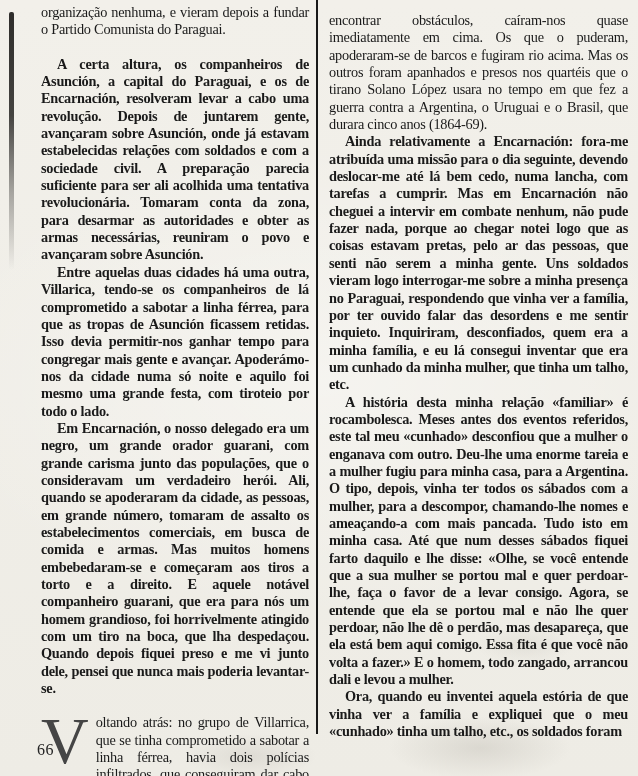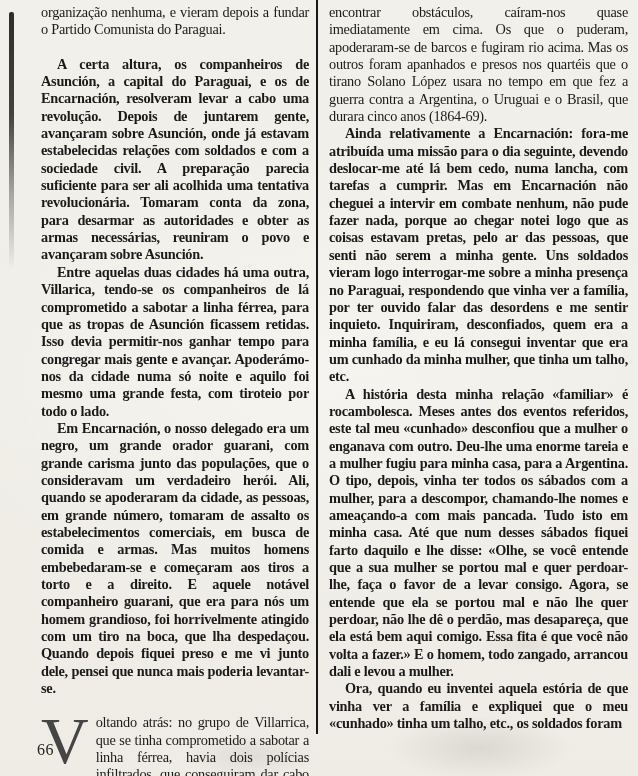--- a/index.html
+++ b/index.html
@@ -26,21 +26,21 @@
     position: absolute;
     text-align: justify;
     font-size: 14.3px;
     line-height: 17.35px;
     letter-spacing: -0.25px;
   }
   .column p { margin: 0; padding: 0; }
   p.indent { text-indent: 16px; font-weight: bold; }
   p.gap { margin-top: 17px; }
   .left-col  { left: 41px;  top: 4px; width: 268px; }
-  .right-col { left: 329px; top: 4px; width: 299px; }
+  .right-col { left: 329px; top: 12px; width: 299px; }
   .divider {
     position: absolute;
     left: 316px;
     top: 0;
     width: 2px;
     height: 734px;
     background: #191919;
   }
   .edge-artifact {
     position: absolute;

